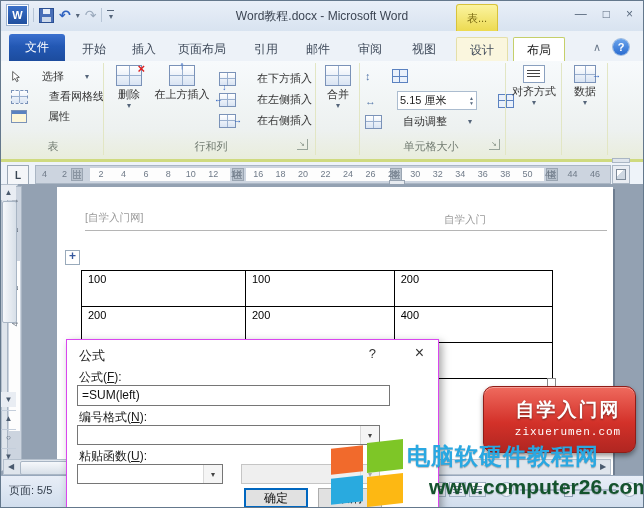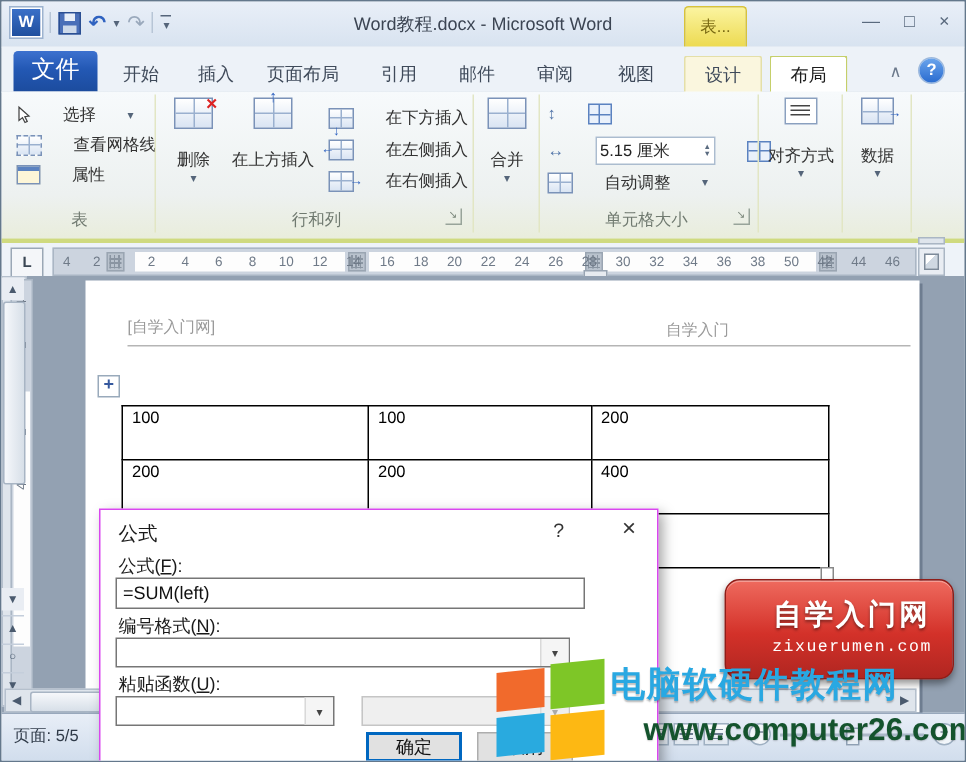--- a/index.html
+++ b/index.html
@@ -17,34 +17,34 @@
   .redo{color:#9aa9bc;font-size:14px;line-height:14px;}
   .tinycaret{font-size:8px;color:#55657a;}
   .qcustom{display:flex;flex-direction:column;align-items:center;color:#55657a;}
   .qcustom i{display:block;width:7px;height:1px;background:#55657a;margin-bottom:1px;}
   .title-text{top:7px;left:0;width:100%;text-align:center;font-size:12px;color:#3c4553;}
   .ctx-header{left:455px;top:3px;width:40px;height:27px;background:linear-gradient(#fbf4a0,#ecd94e);border:1px solid #d8c33a;border-bottom:none;border-radius:3px 3px 0 0;color:#7a6a12;font-size:11px;text-align:center;line-height:26px;overflow:hidden;}
   .winbtns{right:10px;top:6px;display:flex;gap:16px;color:#5a6a7e;font-size:12px;}
   .winbtns span{cursor:default;}
   
   .tabrow{left:0;top:30px;width:100%;height:30px;background:#edf2f8;border-bottom:1px solid #c3cfdd;}
-  .filetab{left:8px;top:3px;width:56px;height:27px;background:linear-gradient(#3c71cf,#2358b4 45%,#1c4c9e);border-radius:3px 3px 0 0;color:#fff;font-size:16px;text-align:center;line-height:26px;}
+  .filetab{left:8px;top:3px;width:56px;height:27px;background:linear-gradient(#3c71cf,#2358b4 45%,#1c4c9e);border-radius:3px 3px 0 0;color:#fff;font-size:12px;text-align:center;line-height:26px;}
   .tab{top:6px;height:24px;line-height:24px;padding:0 13px;color:#3f4a5a;font-size:12px;}
   .tab.ctx{background:#faf6de;border:1px solid #e4dfa8;border-bottom:none;border-radius:2px 2px 0 0;}
   .tab.active{background:#fff;border:1px solid #c5cf6a;border-bottom:1px solid #fff;border-radius:2px 2px 0 0;color:#1c1c1c;}
   .ribbon-collapse{right:42px;top:10px;color:#6c7a8c;font-size:11px;}
   .helpbtn{right:14px;top:8px;width:16px;height:16px;border-radius:50%;background:linear-gradient(#6aa4ec,#2a6cd0);color:#fff;font-weight:bold;font-size:11px;text-align:center;line-height:16px;box-shadow:0 0 0 1px #9db9dd;}
   
   .ribbon{left:0;top:60px;width:100%;height:98px;background:linear-gradient(#f7fafc,#edf1f0 70%,#e9eddc);border-bottom:3px solid #cfda7f;}
   .gsep{top:2px;width:1px;height:92px;background:#e2e6c4;}
   .glabel{top:78px;font-size:11px;color:#707a70;text-align:center;}
   .launcher{top:78px;width:10px;height:10px;border-right:1px solid #98a49a;border-bottom:1px solid #98a49a;color:#7c887c;font-size:7px;line-height:9px;text-align:center;}
   .rbtn{display:flex;align-items:center;gap:21px;color:#333;white-space:nowrap;}
   .bigbtn{display:flex;flex-direction:column;align-items:center;justify-content:flex-start;gap:2px;padding-top:4px;text-align:center;color:#333;}
-  .bigbtn .lbl{line-height:12px;margin-top:13px;}
+  .bigbtn .lbl{line-height:12px;}
   .drop{font-size:8px;color:#55657a;line-height:8px;}
   
   .ticon{width:15px;height:12px;border:1px solid #7a92b8;background:linear-gradient(#ffffff,#d9e4f3);position:relative;flex:0 0 auto;}
   .ticon.big{width:24px;height:19px;}
   .ticon::before{content:"";position:absolute;inset:0;background:linear-gradient(#9ab0cf,#9ab0cf) 50% 0/1px 100% no-repeat,linear-gradient(#9ab0cf,#9ab0cf) 0 50%/100% 1px no-repeat;}
   .ticon.dashed{border-style:dashed;}
   .ov{position:absolute;font-weight:bold;z-index:2;}
   .ov.redx{color:#d22;right:-4px;top:-2px;font-size:13px;line-height:10px;}
   .ov.bluearr{color:#2f62c0;font-size:11px;line-height:9px;left:50%;transform:translateX(-50%);top:-5px;}
   .ov.sm{font-size:9px;line-height:8px;color:#2f62c0;}

